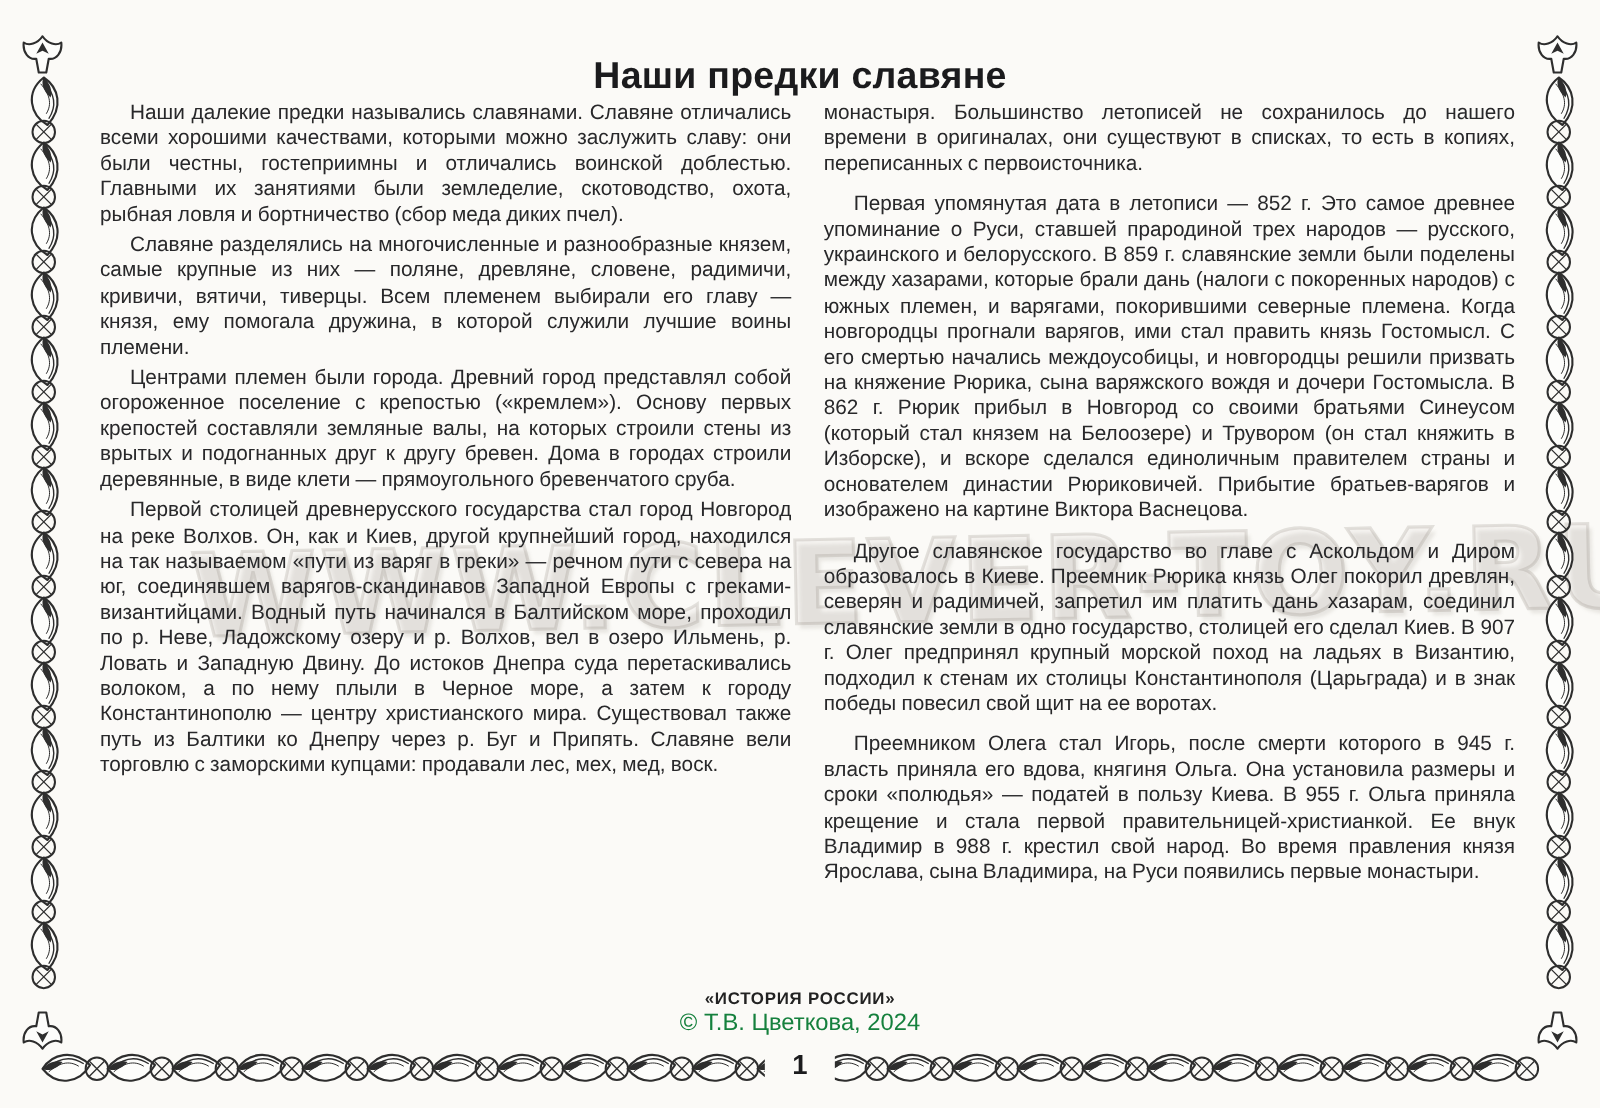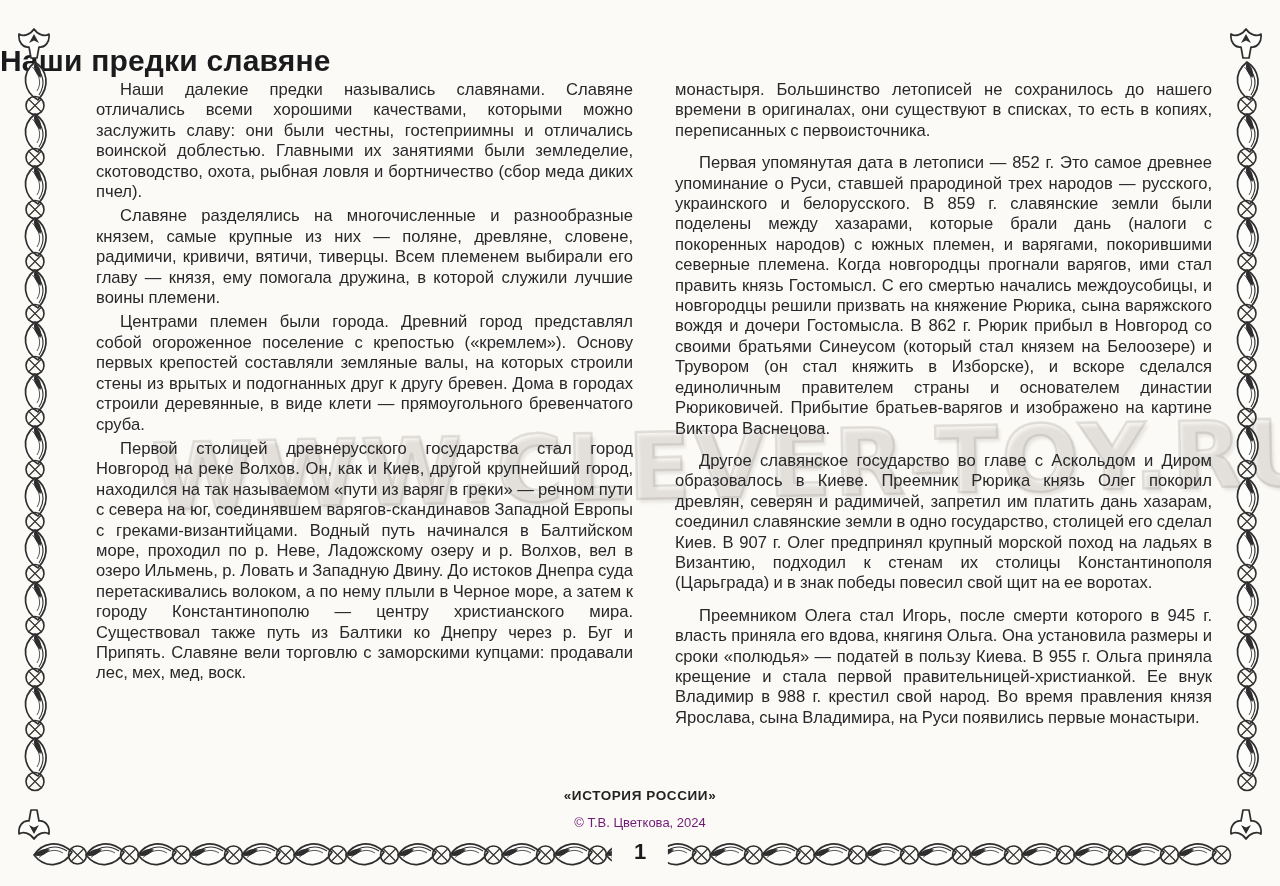--- a/index.html
+++ b/index.html
@@ -7,39 +7,39 @@
     width:1280px;height:886px;
     background:#fbfaf7;
     font-family:"Liberation Sans", sans-serif;
     position:relative;
     overflow:hidden;
     color:#28282a;
   }
   .page{position:absolute;inset:0;}
   .title{
     position:absolute;top:24px;left:0;width:100%;
-    text-align:left;
+    text-align:center;
     font-size:30px;font-weight:bold;color:#1b1b1d;
     letter-spacing:.2px;
     z-index:2;
   }
   .columns{
     position:absolute;top:80px;left:80px;right:68px;
     display:flex;gap:26px;
     z-index:2;
   }
   .col{
     flex:1;
     font-size:16.6px;
     line-height:20.4px;
     text-align:justify;
     hyphens:auto;
     word-spacing:-0.4px;
   }
-  .col p{margin:0 0 4px 16px;text-indent:24px;}
+  .col p{margin:0 0 4px 0;text-indent:24px;}
   .col-right p{margin-bottom:12px;}
   .col p.cont{text-indent:0;}
   .watermark{
     position:absolute;top:412px;left:152px;
     z-index:1;
     font-family:"DejaVu Sans", sans-serif;
     font-weight:bold;
     font-size:92px;
     letter-spacing:3px;
     white-space:nowrap;
@@ -47,21 +47,21 @@
     -webkit-text-stroke:2.5px rgba(130,122,110,0.20);
     text-shadow:3px 4px 3px rgba(120,112,100,0.14);
     transform:rotate(-1.2deg);
     user-select:none;
   }
   .footer{
     position:absolute;bottom:56px;left:0;width:100%;
     text-align:center;z-index:2;
   }
   .footer-series{font-weight:bold;font-size:13.5px;letter-spacing:.6px;color:#222;}
-  .footer-copy{font-size:13px;margin-top:12px;color:#701a75;}
+  .footer-copy{font-size:19px;margin-top:2px;color:#15803d;}
   .page-number{
     position:absolute;bottom:16px;left:50%;
     transform:translateX(-50%);
     z-index:4;
     background:#fbfaf7;
     padding:0 22px;
     height:36px;
     display:flex;align-items:center;justify-content:center;
     font-weight:bold;font-size:22px;color:#1b1b1d;
   }

